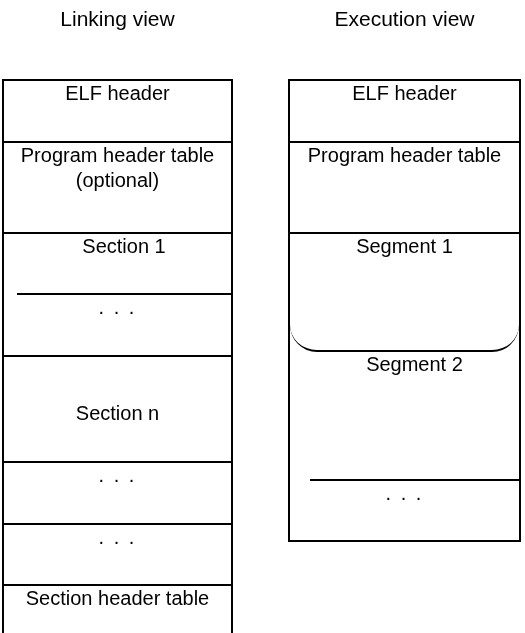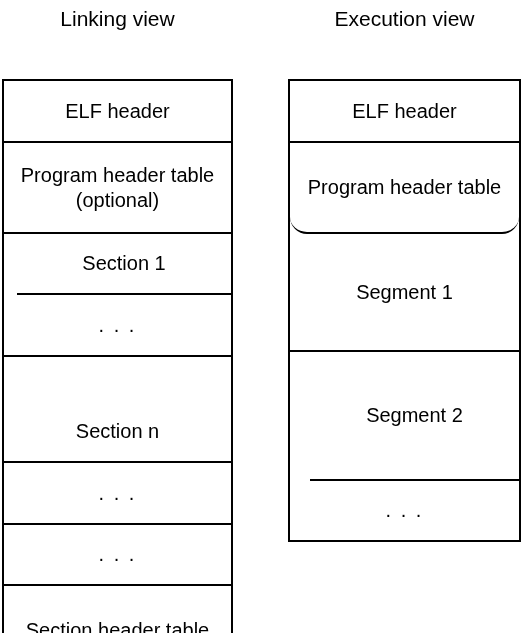--- a/index.html
+++ b/index.html
@@ -49,21 +49,20 @@
     width: 100%;
     border: 2px solid #000000;
     border-bottom: none;
     box-sizing: border-box;
   }
 
   .cell {
     border-bottom: 2px solid #000000;
     box-sizing: border-box;
     display: flex;
-    align-items: center;
     justify-content: center;
     text-align: center;
     font-size: 20px;
     line-height: 25px;
     padding: 0 4px;
   }
 
   .cell .label {
     display: block;
     width: 100%;
@@ -109,24 +108,24 @@
         </div>
       </div>
   </div>
 
   <div class="column col-execution">
     <div class="col-title">Execution view</div>
     <div class="stack">
         <div class="cell" style="height: 62px;">
           <span class="label">ELF header</span>
         </div>
-        <div class="cell" style="height: 91px; border-radius: 17px;">
+        <div class="cell" style="height: 91px;">
           <span class="label">Program header table</span>
         </div>
-        <div class="cell" style="height: 118px;">
+        <div class="cell" style="height: 118px; border-radius: 27px;">
           <span class="label">Segment 1</span>
         </div>
         <div class="cell" style="height: 129px; margin-left: 20px;">
           <span class="label">Segment 2</span>
         </div>
         <div class="cell ellipsis" style="height: 61px;">
           <span class="label">. . .</span>
         </div>
       </div>
   </div>

